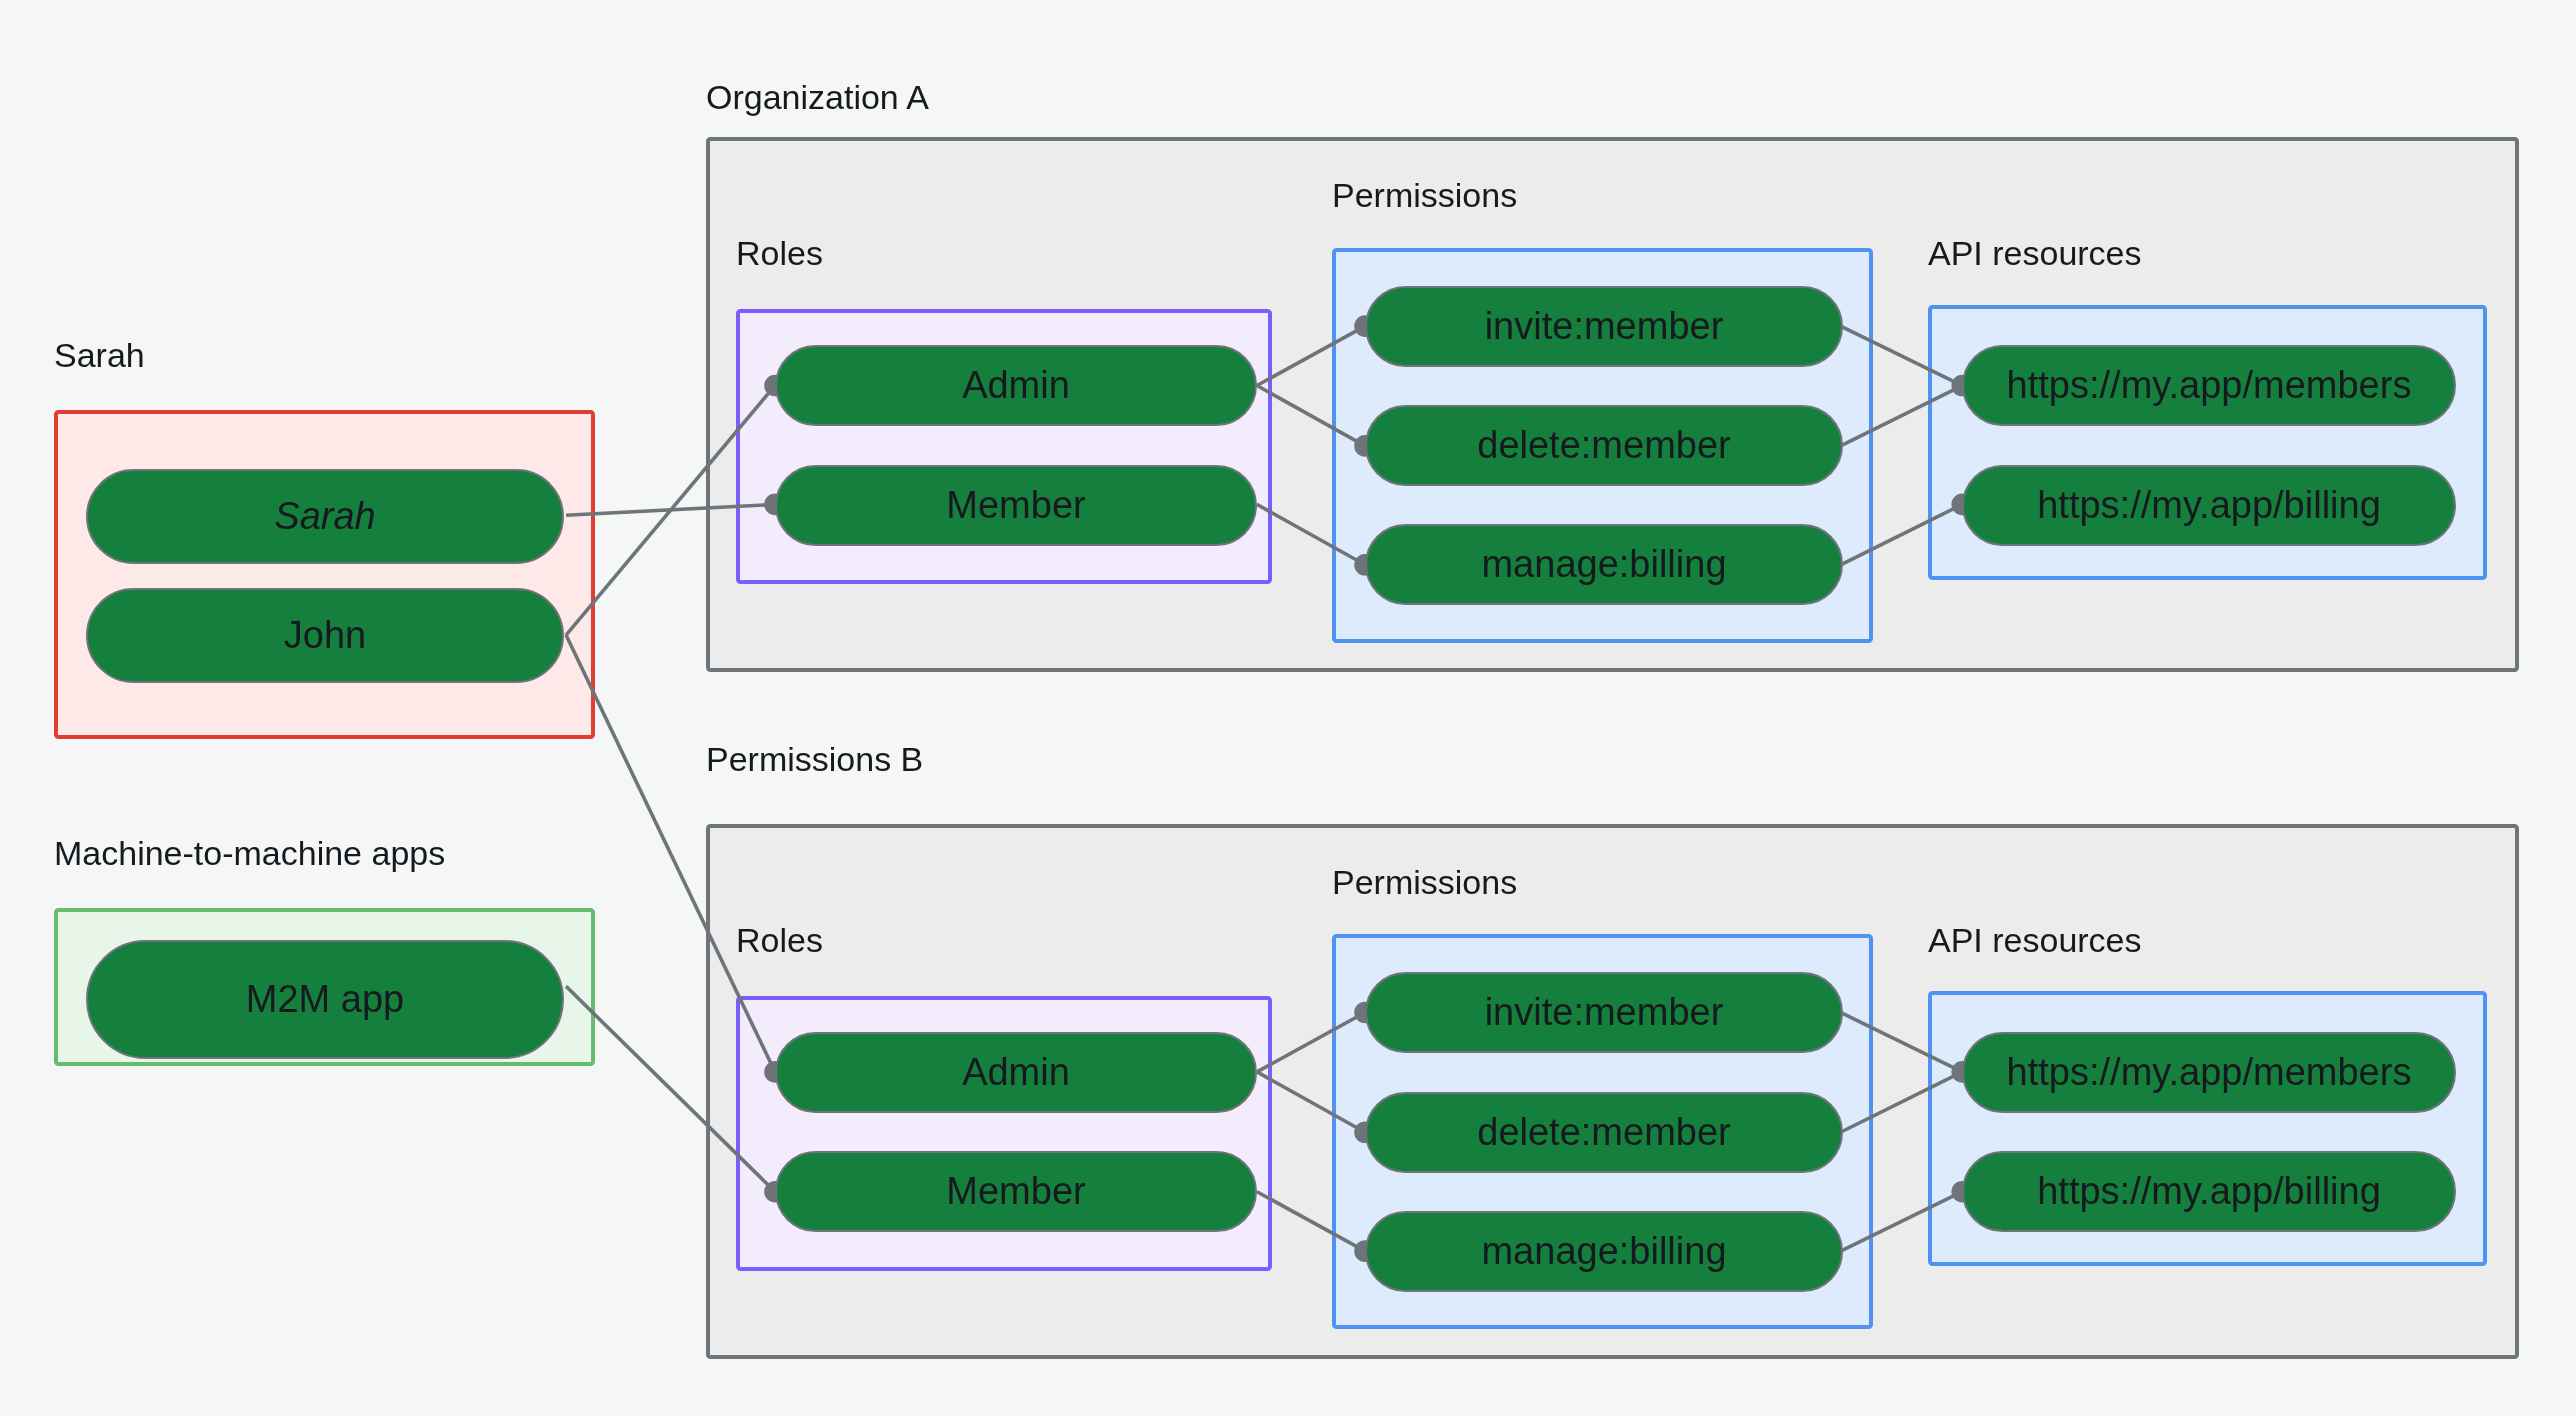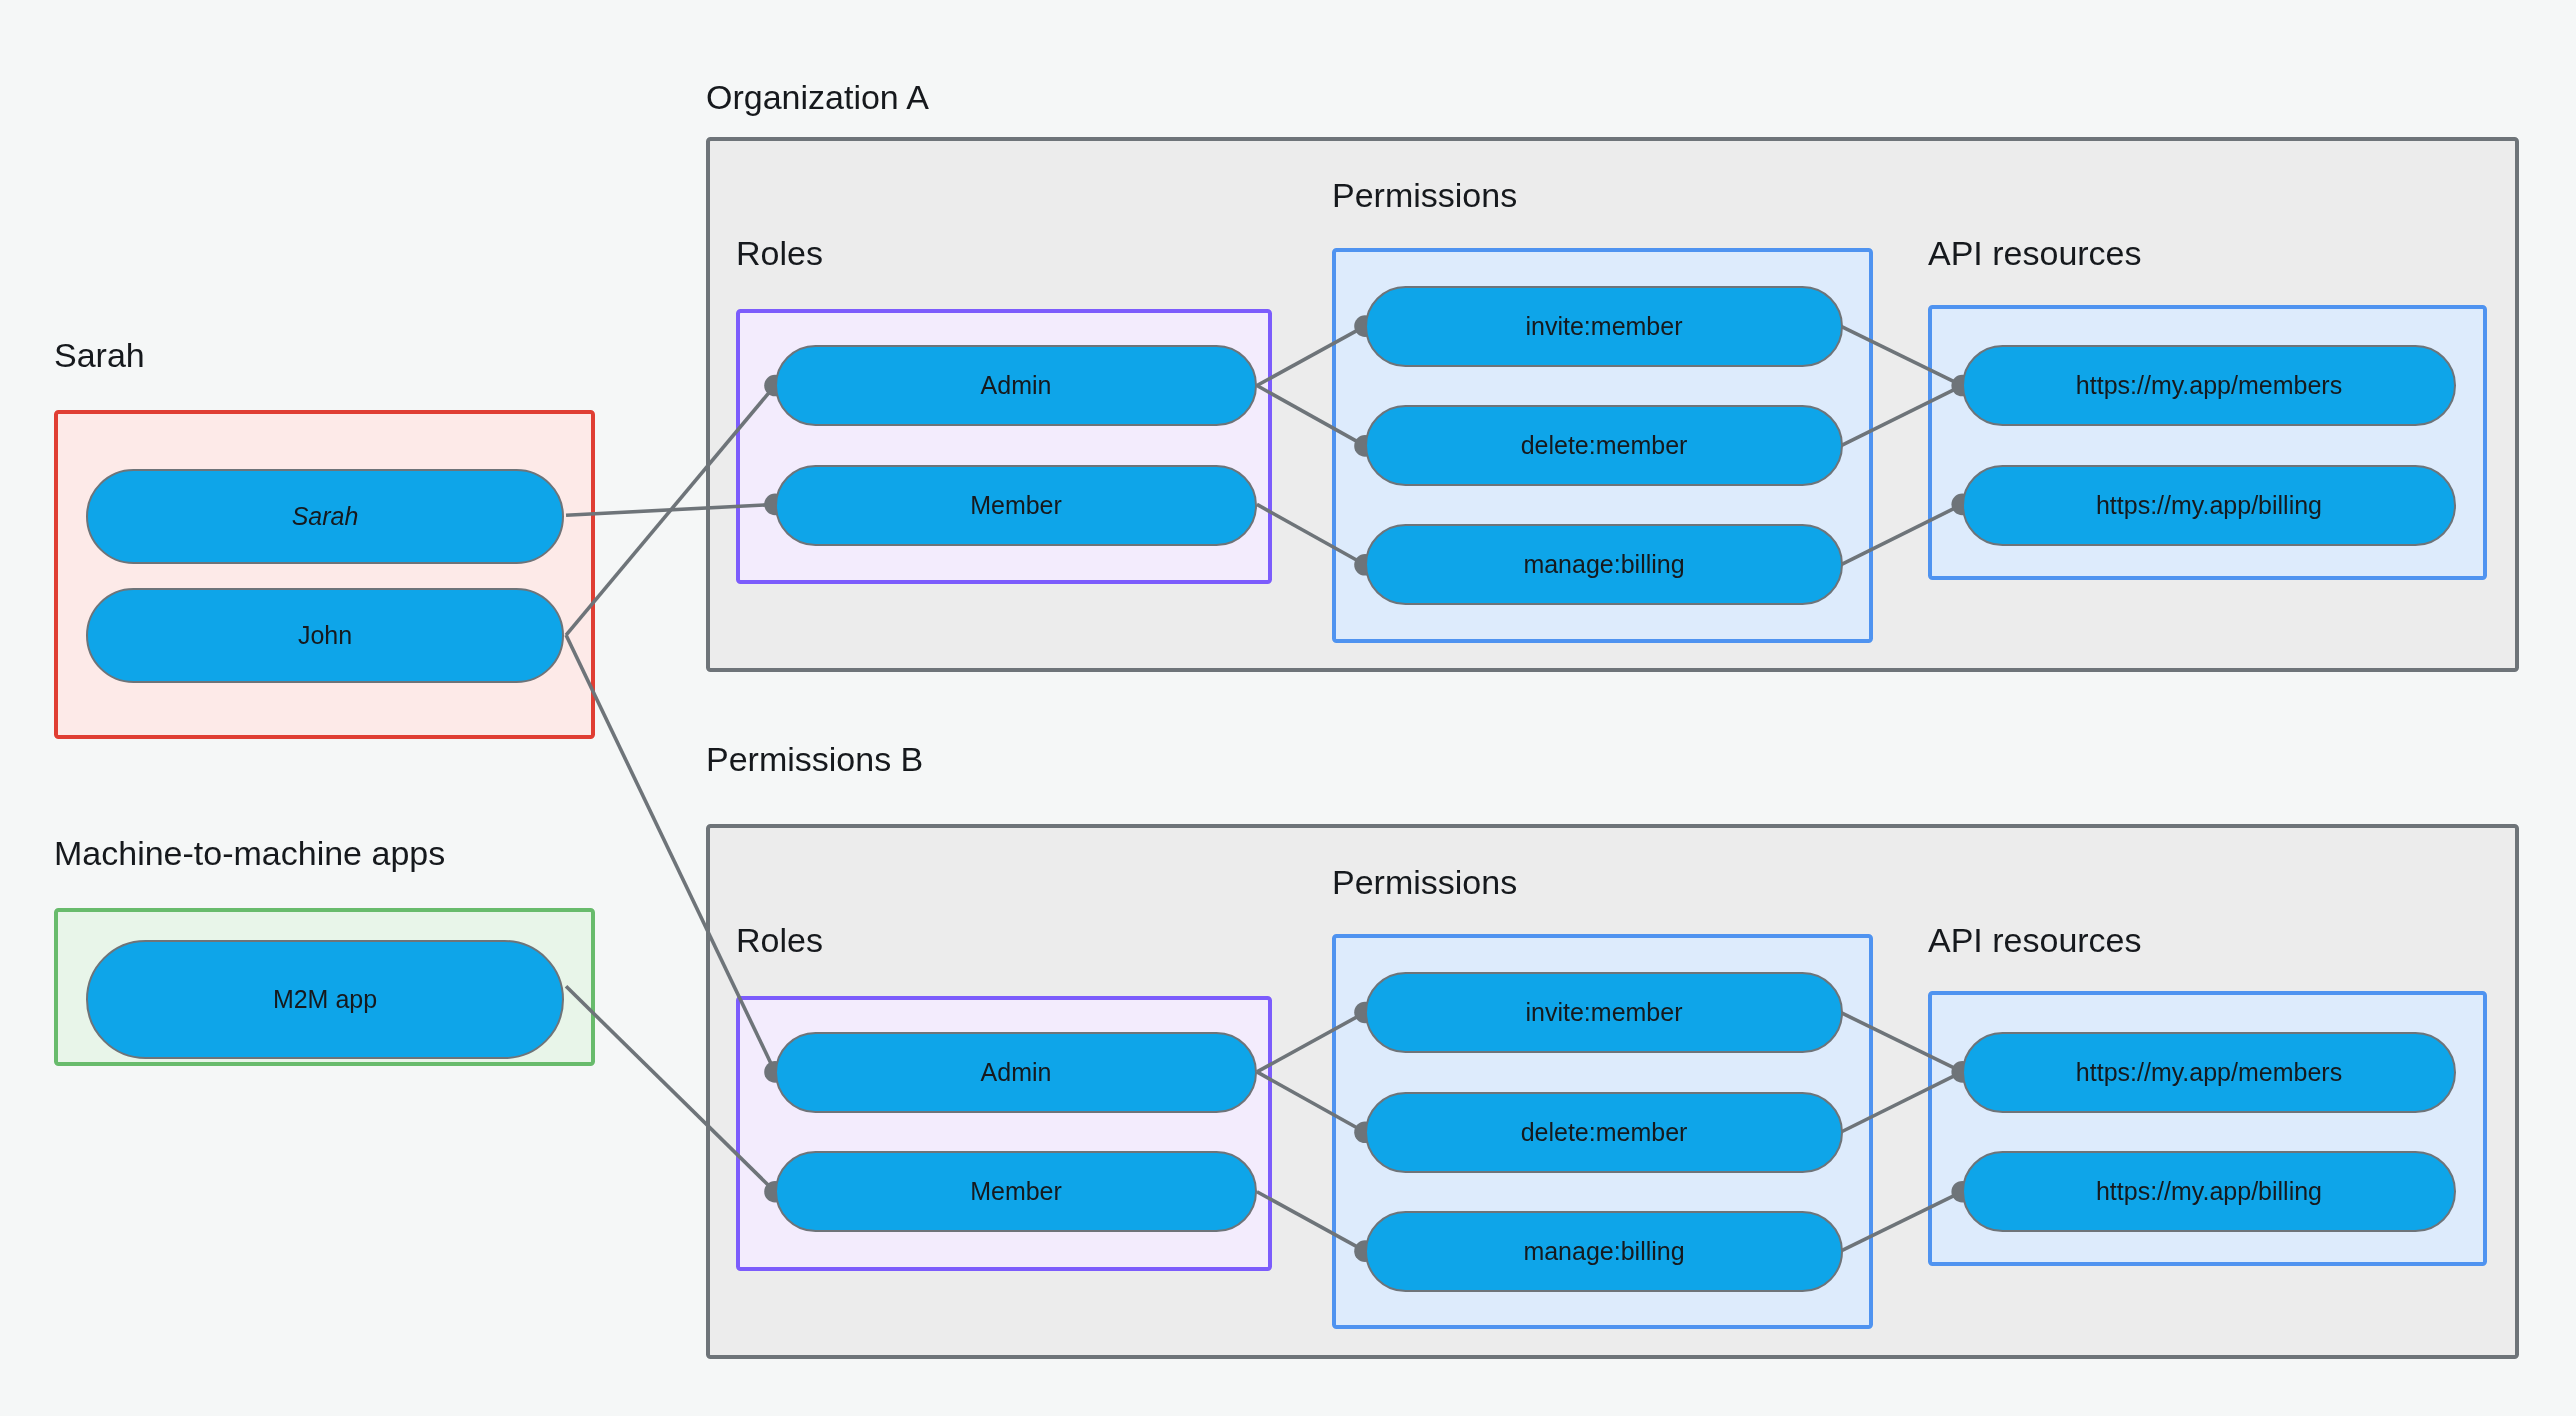--- a/index.html
+++ b/index.html
@@ -49,27 +49,27 @@
   .box-m2m      { border: 4.5px solid #68bb6c; background: #e8f5e9; }
   .box-org      { border: 4.5px solid #6e7479; background: #ececec; }
   .box-roles    { border: 4.5px solid #7c5cfc; background: #f3ecfd; }
   .box-perms    { border: 4.5px solid #4f93f0; background: #ddebfc; }
   .box-api      { border: 4.5px solid #4f93f0; background: #ddebfc; }
 
   
   .node {
     position: absolute;
     box-sizing: border-box;
-    background: #0ea5e9;
+    background: #15803d;
     border: 2.7px solid #6e7479;
     border-radius: 900px;
     display: flex;
     align-items: center;
     justify-content: center;
-    font-size: 25px;
+    font-size: 38px;
     color: #16191d;
     white-space: nowrap;
     z-index: 6;
   }
   .node-label { pointer-events: none; }
 </style>
 </head>
 <body>
 
 <div id="canvas">

